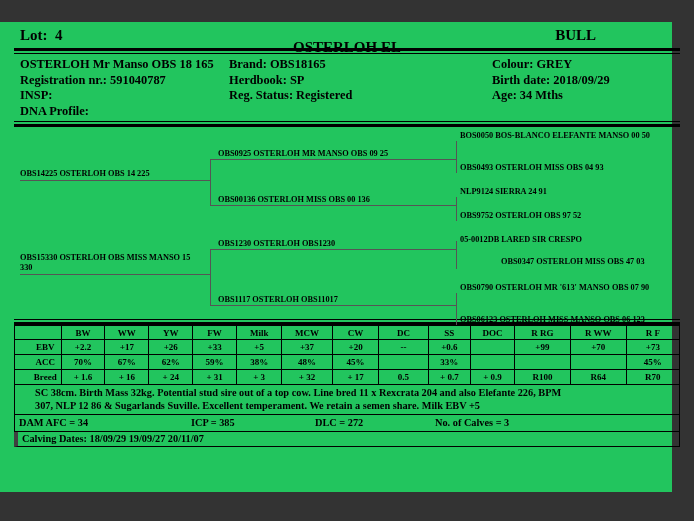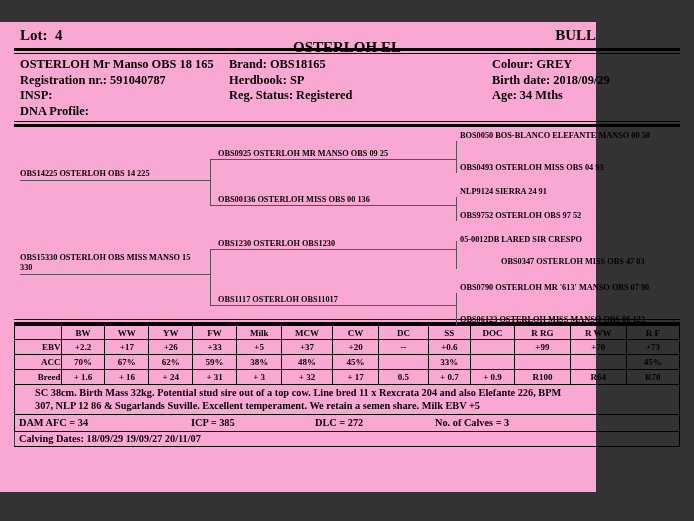--- a/index.html
+++ b/index.html
@@ -4,22 +4,22 @@
 <style>
   html,body{margin:0;padding:0;}
   body{
     width:694px;height:521px;
     background:#333333;
     font-family:"Liberation Serif", serif;
     overflow:hidden;
   }
   #page{
     position:absolute;left:0;top:22px;
-    width:596px;height:470px;
-    background:#f9a8d4;
+    width:672px;height:470px;
+    background:#22c55e;
     box-sizing:border-box;
   }
   #sheet{
     position:relative;
     margin:0 14px;
     width:666px;
     height:100%;
     box-sizing:border-box;
   }
 
@@ -68,21 +68,21 @@
     table-layout:fixed;
     font-weight:bold;font-size:9px;color:#000;
   }
   table.ebv td{
     border:1px solid #000;
     text-align:center;
     height:14px;
     padding:0;
   }
   table.ebv td.rowlab{
-    text-align:right;padding-left:15px;margin-top:40px;
+    text-align:center;padding-left:15px;margin-top:40px;
   }
   table.ebv tr.hdr td{height:13px;}
 
   
   .notes{
     border-left:1px solid #000;border-right:1px solid #000;
     border-bottom:1px solid #000;
     padding:2px 4px 2px 20px;
     font-weight:bold;font-size:10.3px;line-height:12.4px;color:#000;
   }
@@ -90,21 +90,21 @@
     border-left:1px solid #000;border-right:1px solid #000;
     border-bottom:1px solid #000;
     position:relative;height:16px;
     font-weight:bold;font-size:10.3px;color:#000;
   }
   .s1{position:absolute;left:4px;top:2px;}
   .s2{position:absolute;left:176px;top:2px;}
   .s3{position:absolute;left:300px;top:2px;}
   .s4{position:absolute;left:420px;top:2px;}
   .calving{
-    border-left:1px solid #404040;border-right:1px solid #000;
+    border-left:4px solid #404040;border-right:1px solid #000;
     border-bottom:1px solid #000;
     padding:1px 0 2px 4px;
     font-weight:bold;font-size:10.3px;color:#000;
   }
 </style>
 </head>
 <body>
 
 <div id="page">
 <div id="sheet">

